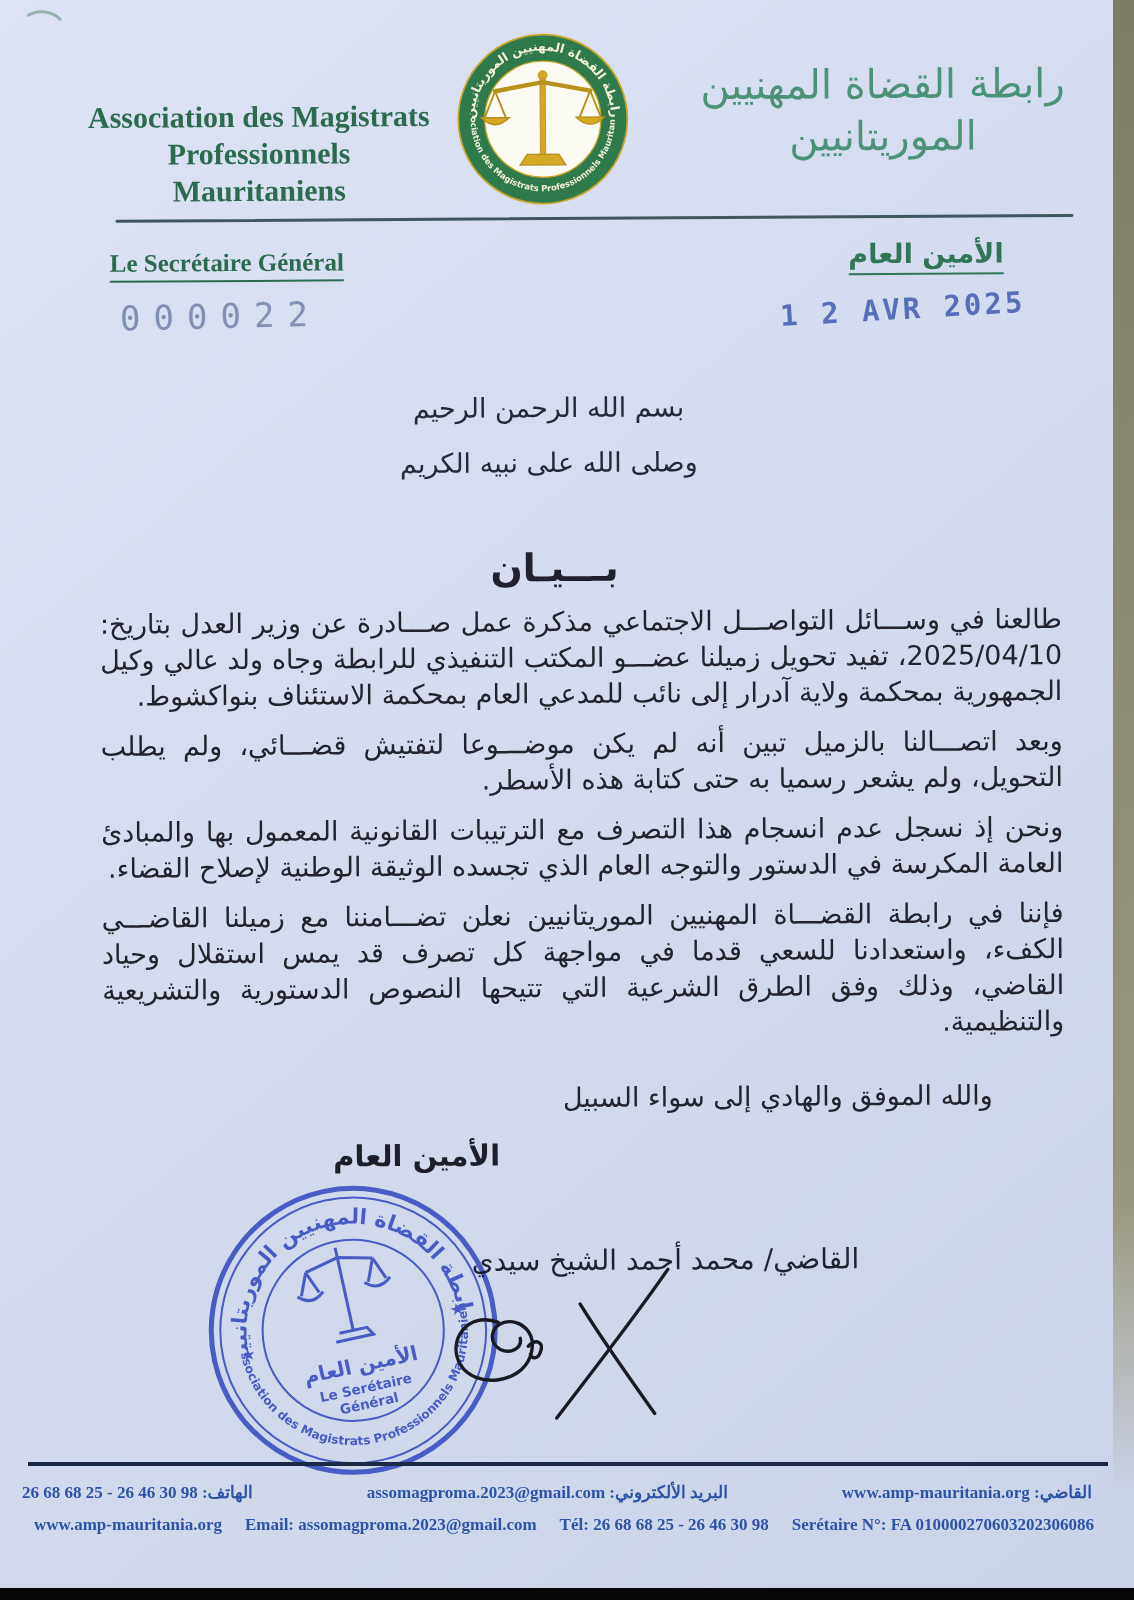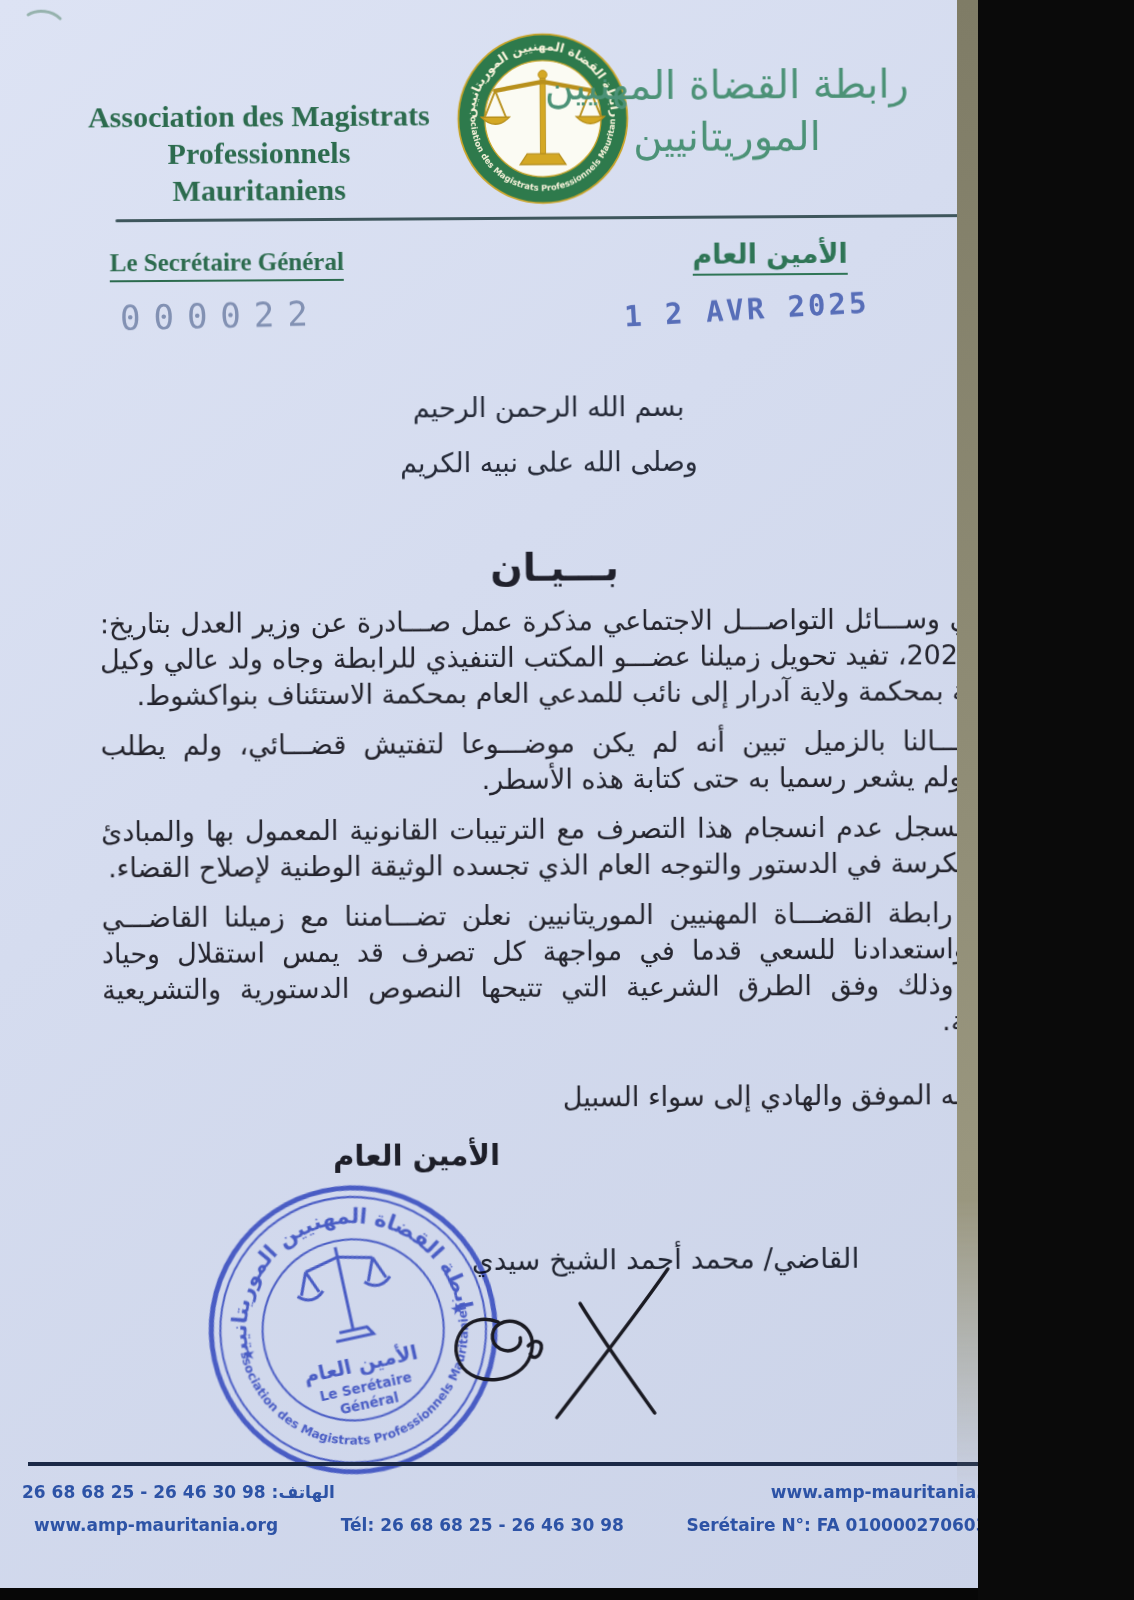--- a/index.html
+++ b/index.html
@@ -1,18 +1,18 @@
 <!DOCTYPE html>
 <html lang="ar"><head>
 <meta charset="utf-8">
 <style>
   * { margin:0; padding:0; box-sizing:border-box; }
   html,body { width:1134px; height:1600px; background:#0a0a0a; }
   .page {
-    position:relative; width:978px; height:1600px; overflow:hidden;
+    position:relative; width:1134px; height:1600px; overflow:hidden;
     background:linear-gradient(140deg,#dde3f4 0%,#d5dcef 40%,#cbd3e8 100%);
     font-family:"DejaVu Sans", sans-serif;
   }
   .tilt { position:absolute; inset:0; transform:rotate(-0.35deg); transform-origin:50% 40%; }
 
   
   .edge-strip { position:absolute; top:0; right:0; width:21px; height:1500px; z-index:5;
     background:linear-gradient(to bottom, #7f7c66 0%, #918e77 55%, #9a977f 80%, rgba(154,151,127,0) 100%); }
   .bottom-strip { position:absolute; left:0; bottom:0; width:100%; height:12px; background:#070707; z-index:6; }
   .corner-mark { position:absolute; left:26px; top:4px; z-index:2; }
@@ -53,21 +53,21 @@
     transform:rotate(-12deg); opacity:.92; mix-blend-mode:multiply; z-index:2; }
   .sig-scribble { position:absolute; left:424px; top:1262px; width:262px; height:162px; z-index:3; }
 
   
   .footer-rule { position:absolute; left:28px; top:1462px; width:1080px; height:4px; background:#1b2947; z-index:4; }
   .footer-row { position:absolute; left:14px; width:1092px; display:flex; justify-content:space-between;
     font-weight:bold; font-size:17px; color:#2d53a6; z-index:4; white-space:nowrap; }
   .f-ar { top:1482px; direction:rtl; padding:0 14px 0 8px; }
   .f-fr { top:1515px; direction:ltr; padding:0 12px 0 20px; }
   .num { direction:ltr; unicode-bidi:isolate; }
-  .footer-row .seg { display:inline-block; }
+  .footer-row .seg { display:inline-block;font-family:Liberation Serif, serif; }
 </style>
 </head>
 <body>
 
 <div class="page">
   <div class="tilt">
 
     <svg class="corner-mark" width="46" height="40" viewBox="0 0 46 40">
       <path d="M6,8 C16,2 30,4 38,12" stroke="#5b8b72" stroke-width="3" fill="none" opacity="0.55" stroke-linecap="round"></path>
     </svg>
@@ -173,28 +173,36 @@
   </div>
 
   <div class="footer-rule"></div>
 
   <div class="footer-row f-ar">
     <span class="seg">
       <span>القاضي:</span>
       <span class="num">www.amp-mauritania.org</span>
     </span>
     <span class="seg">
+      <span>البريد الألكتروني:</span>
+      <span class="num">assomagproma.2023@gmail.com</span>
+    </span>
+    <span class="seg">
       <span>الهاتف:</span>
       <span class="num">26 68 68 25 - 26 46 30 98</span>
     </span>
 
   </div>
 
   <div class="footer-row f-fr">
     <span class="seg">www.amp-mauritania.org</span>
+    <span class="seg">
+      <span>Email:</span>
+      <span>assomagproma.2023@gmail.com</span>
+    </span>
     <span class="seg">
       <span>Tél:</span>
       <span>26 68 68 25 - 26 46 30 98</span>
     </span>
     <span class="seg">
       <span>Serétaire N°:</span>
       <span>FA 010000270603202306086</span>
     </span>
   </div>
 

